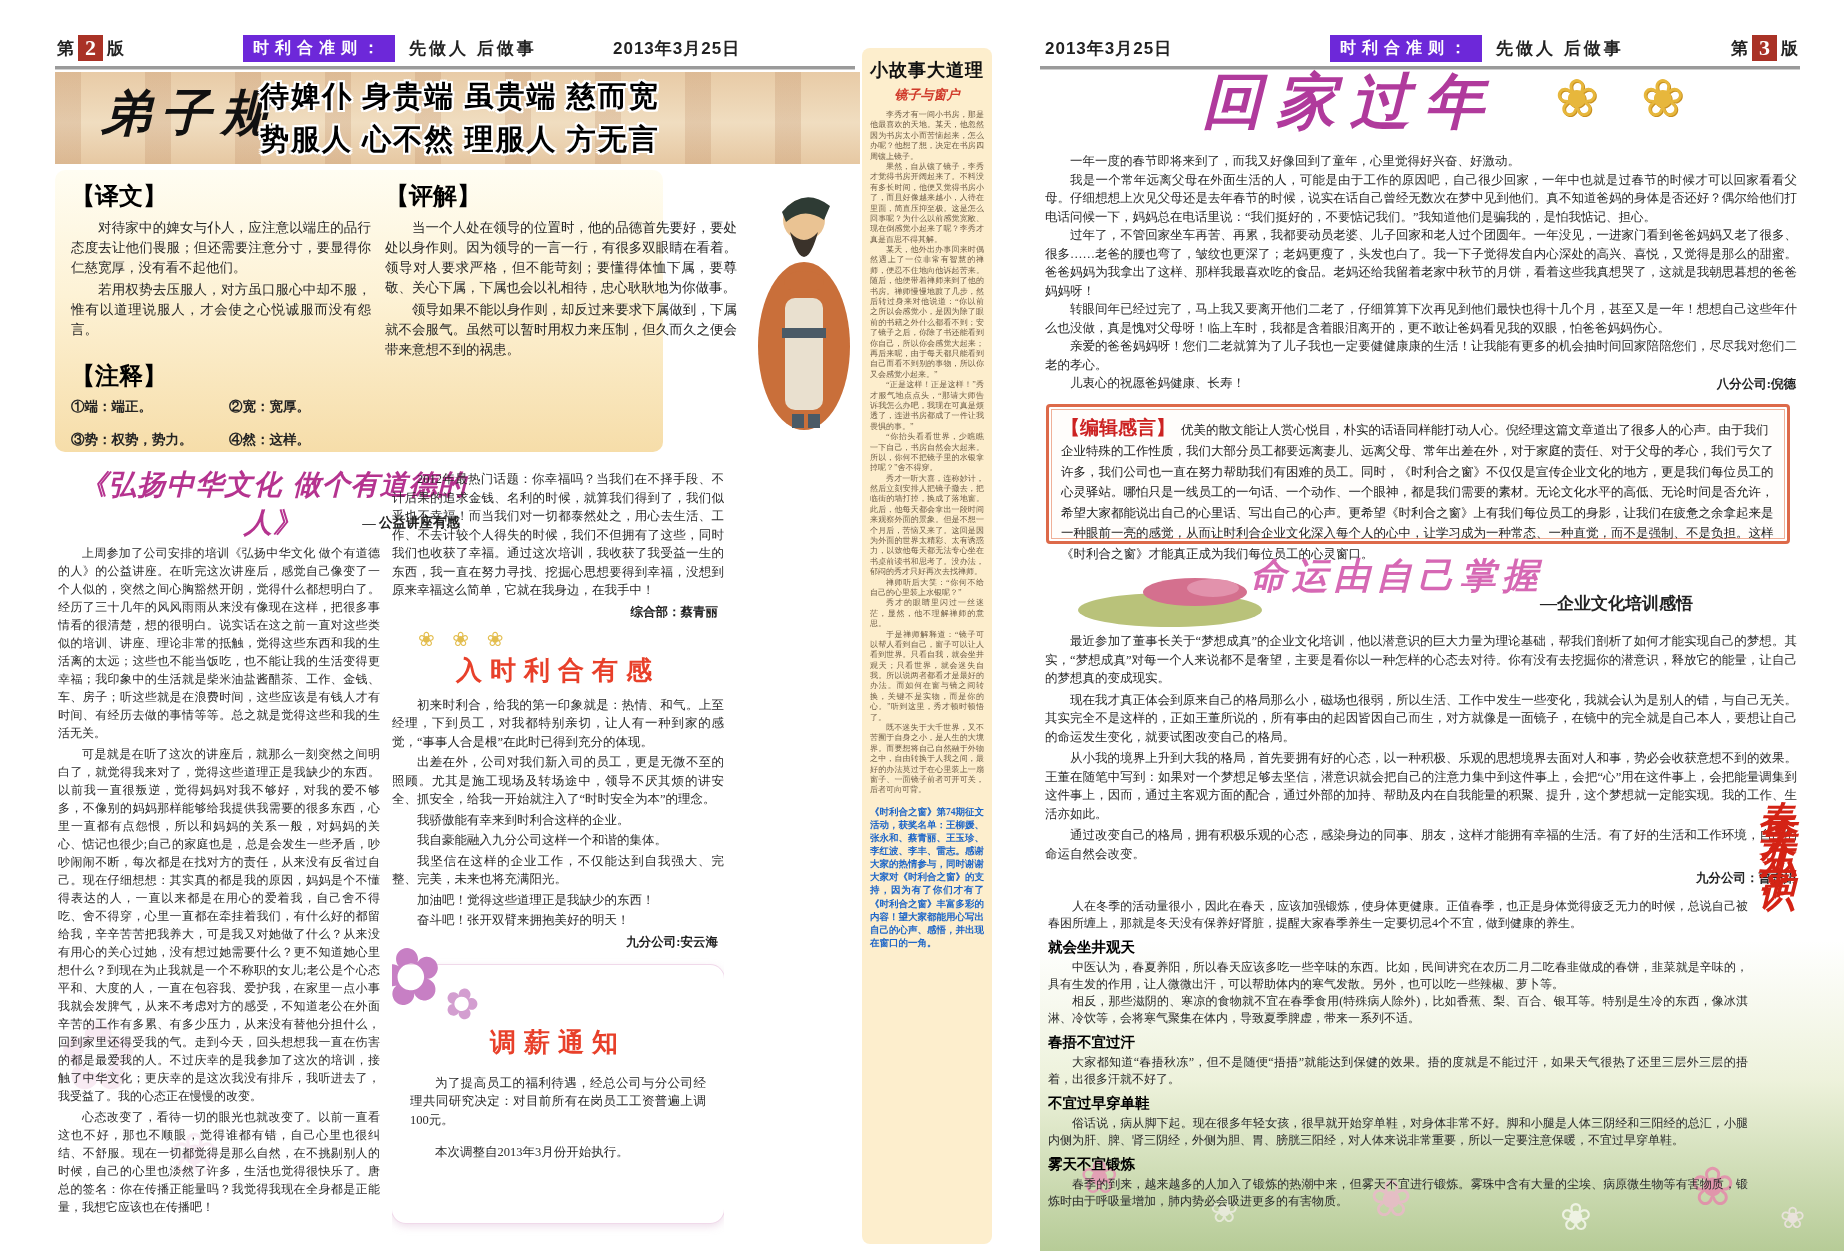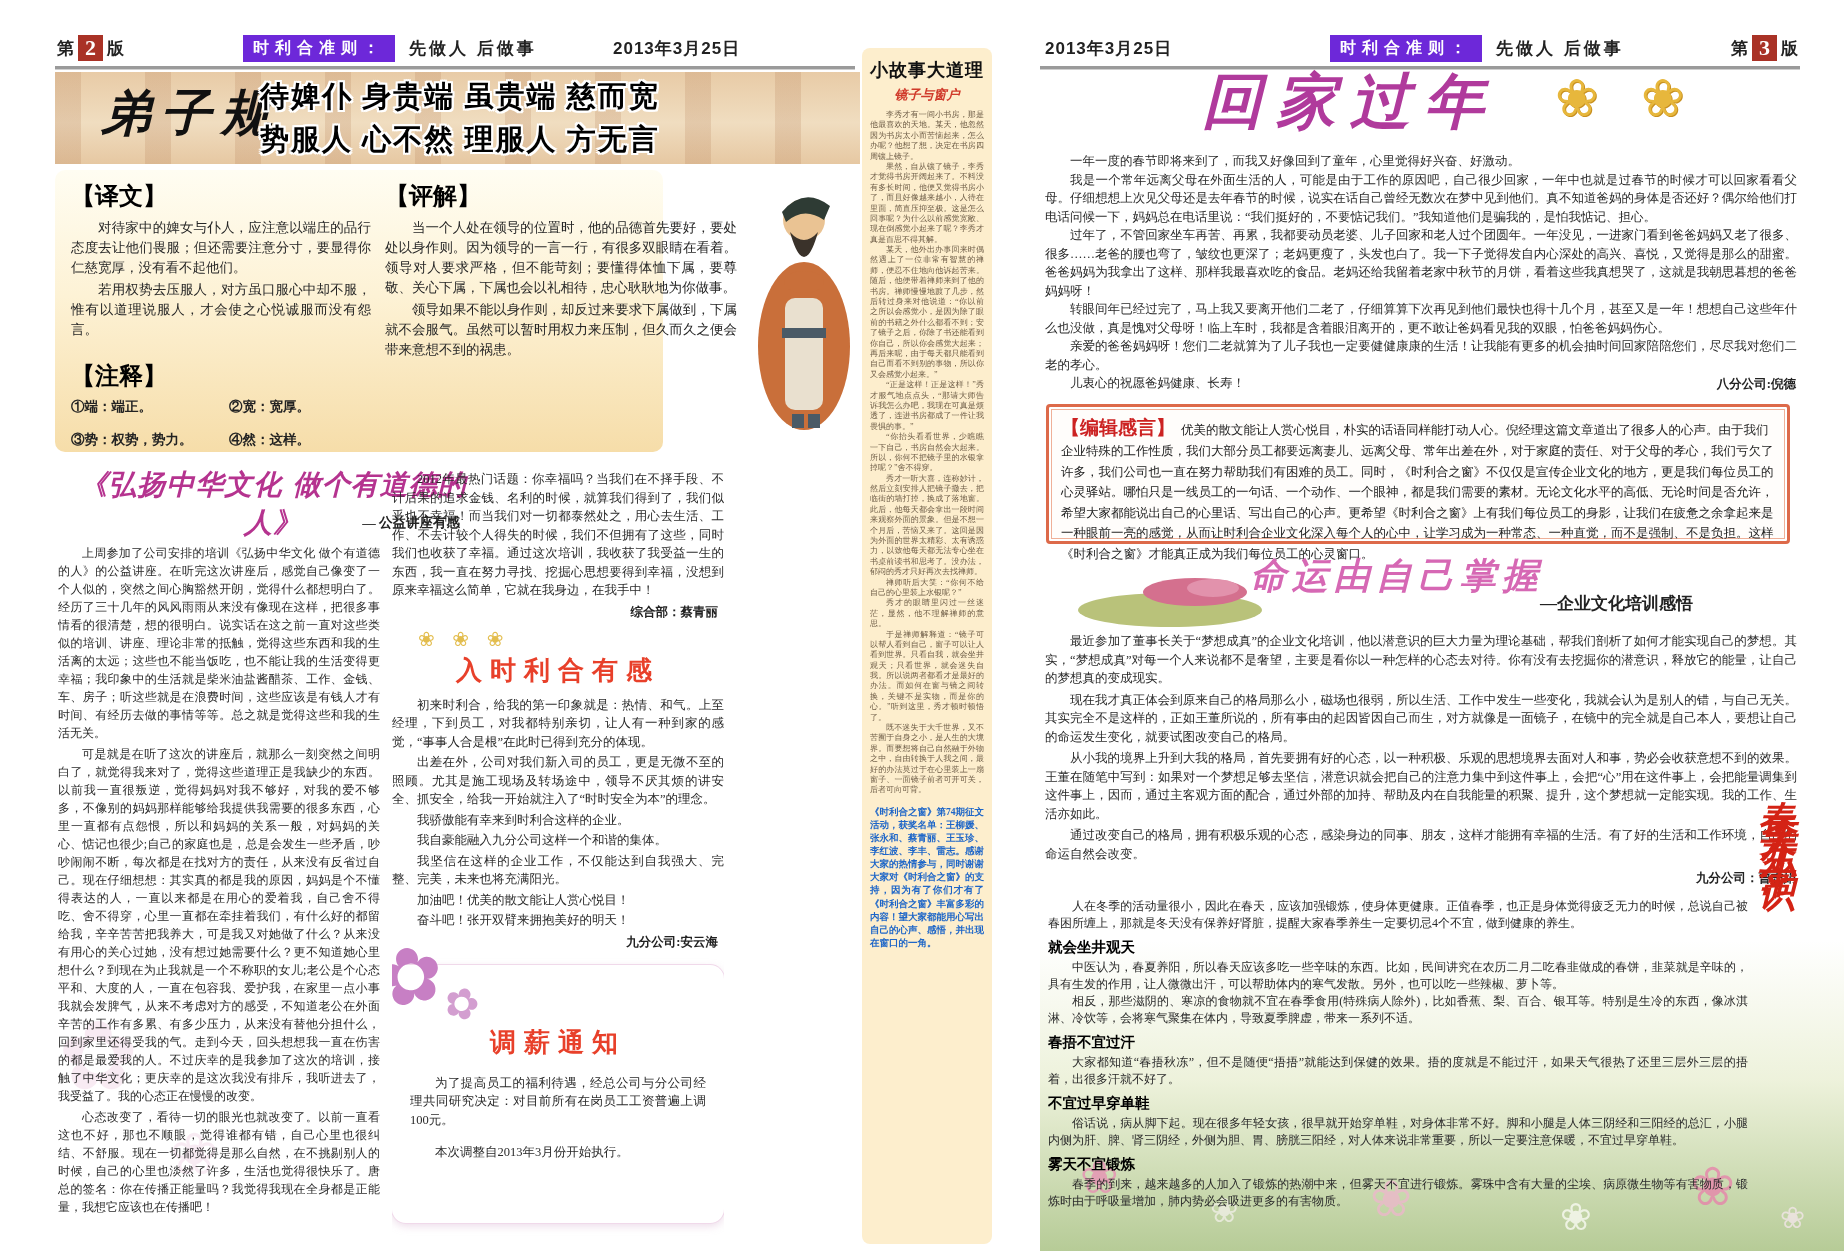--- a/index.html
+++ b/index.html
@@ -173,21 +173,21 @@
     <p class="body-p">2012年最热门话题：你幸福吗？当我们在不择手段、不计后果的追求金钱、名利的时候，就算我们得到了，我们似乎也不幸福！而当我们对一切都泰然处之，用心去生活、工作、不去计较个人得失的时候，我们不但拥有了这些，同时我们也收获了幸福。通过这次培训，我收获了我受益一生的东西，我一直在努力寻找、挖掘心思想要得到幸福，没想到原来幸福这么简单，它就在我身边，在我手中！</p>
     <div class="sig">综合部：蔡青丽</div>
     <div class="minifl">❀ ❀ ❀</div>
     <div class="redtitle">入时利合有感</div>
     <div style="margin-top:8px;">
       <p class="body-p">初来时利合，给我的第一印象就是：热情、和气。上至经理，下到员工，对我都特别亲切，让人有一种到家的感觉，“事事人合是根”在此时已得到充分的体现。</p>
       <p class="body-p">出差在外，公司对我们新入司的员工，更是无微不至的照顾。尤其是施工现场及转场途中，领导不厌其烦的讲安全、抓安全，给我一开始就注入了“时时安全为本”的理念。</p>
       <p class="body-p">我骄傲能有幸来到时利合这样的企业。</p>
       <p class="body-p">我自豪能融入九分公司这样一个和谐的集体。</p>
       <p class="body-p">我坚信在这样的企业工作，不仅能达到自我强大、完整、完美，未来也将充满阳光。</p>
-      <p class="body-p">加油吧！优美的散文能让人赏心悦目！</p>
+      <p class="body-p">加油吧！觉得这些道理正是我缺少的东西！</p>
       <p class="body-p">奋斗吧！张开双臂来拥抱美好的明天！</p>
     </div>
     <div class="sig">九分公司:安云海</div>
     <div class="notice">
       <span class="notice-fl1">✿</span>
       <span class="notice-fl2">✿</span>
       <div class="redtitle notice-title">调薪通知</div>
       <p class="body-p">为了提高员工的福利待遇，经总公司与分公司经理共同研究决定：对目前所有在岗员工工资普遍上调100元。</p>
       <p class="body-p">本次调整自2013年3月份开始执行。</p>
     </div>

